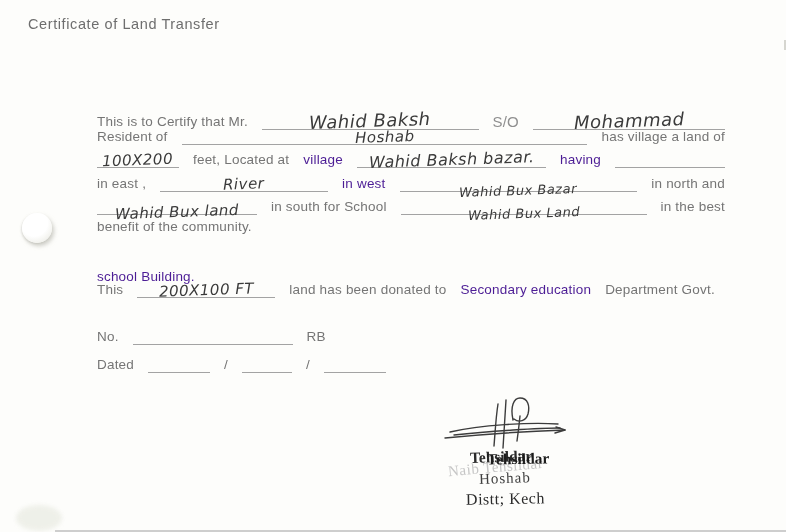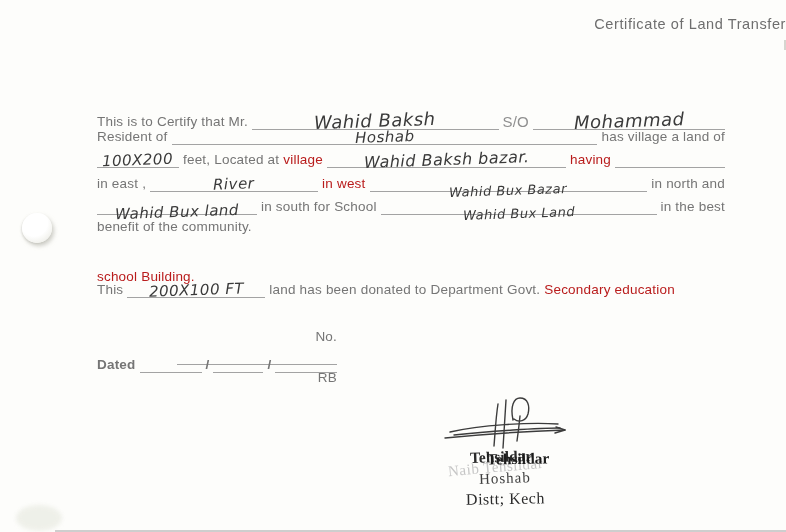--- a/index.html
+++ b/index.html
@@ -2,29 +2,29 @@
 <html><head>
 <meta charset="utf-8">
 <style>
   html,body{margin:0;padding:0;background:#ffffff;}
   .page{
     position:relative;width:786px;height:532px;overflow:hidden;
     background:#fdfdfb;
     font-family:"Liberation Sans",sans-serif;
   }
   .title{
-    position:absolute;top:16px;left:0;right:0;text-align:right;padding-left:28px;
+    position:absolute;top:16px;left:0;right:0;text-align:left;padding-left:28px;
     font-size:14.5px;color:#6e6e6e;letter-spacing:.6px;
   }
   .line{
     position:absolute;left:97px;width:628px;
-    display:flex;align-items:flex-end;gap:4px;
+    display:flex;align-items:flex-end;gap:14px;
   }
   .printed{color:#757575;font-size:13.5px;line-height:17px;letter-spacing:.2px;white-space:nowrap;}
-  .printed.light{color:#b91c1c;}
+  .printed.light{color:#4c1d95;}
   .printed.small{font-size:15px;color:#8f8f8f;margin-top:9px;}
   .blank{
     border-bottom:1px solid #a3a3a3;height:15px;
     display:inline-flex;align-items:flex-end;justify-content:center;
     position:relative;
   }
   .grow{flex:1 1 auto;}
   .hw{
     font-family:"DejaVu Sans",sans-serif;font-style:italic;color:#3a3a3a;
     white-space:nowrap;transform:rotate(-2deg);position:relative;bottom:-2px;
@@ -122,35 +122,35 @@
   <div class="line" style="top:218px;text-align:right;">
     <span class="printed">benefit of the community.</span>
   </div>
 
   <div class="line" style="top:247px;margin-top:34px;">
     <span class="printed">This</span>
     <span class="blank" style="width:138px;">
       <span class="hw med">200X100 FT</span>
     </span>
     <span class="printed">land has been donated to</span>
+    <span class="printed light">Secondary education</span>
     <span class="printed">Department Govt.</span>
-    <span class="printed light">Secondary education</span>
   </div>
 
   <div class="line" style="top:268px;">
     <span class="printed light">school Building.</span>
   </div>
 
-  <div class="line" style="top:328px;width:240px;flex-direction:column;">
+  <div class="line" style="top:328px;width:240px;">
     <span class="printed">No.</span>
     <span class="blank" style="width:160px;"></span>
     <span class="printed">RB</span>
   </div>
 
-  <div class="line" style="top:356px;width:300px;font-weight:bold;">
+  <div class="line" style="top:356px;width:300px;">
     <span class="printed">Dated</span>
     <span class="blank" style="width:62px;"></span>
     <span class="printed">/</span>
     <span class="blank" style="width:50px;"></span>
     <span class="printed">/</span>
     <span class="blank" style="width:62px;"></span>
   </div>
 
   <svg class="sig" width="140" height="60" viewBox="0 0 140 60">
     <g fill="none" stroke="#3c3c3c" stroke-width="1.4" stroke-linecap="round">

